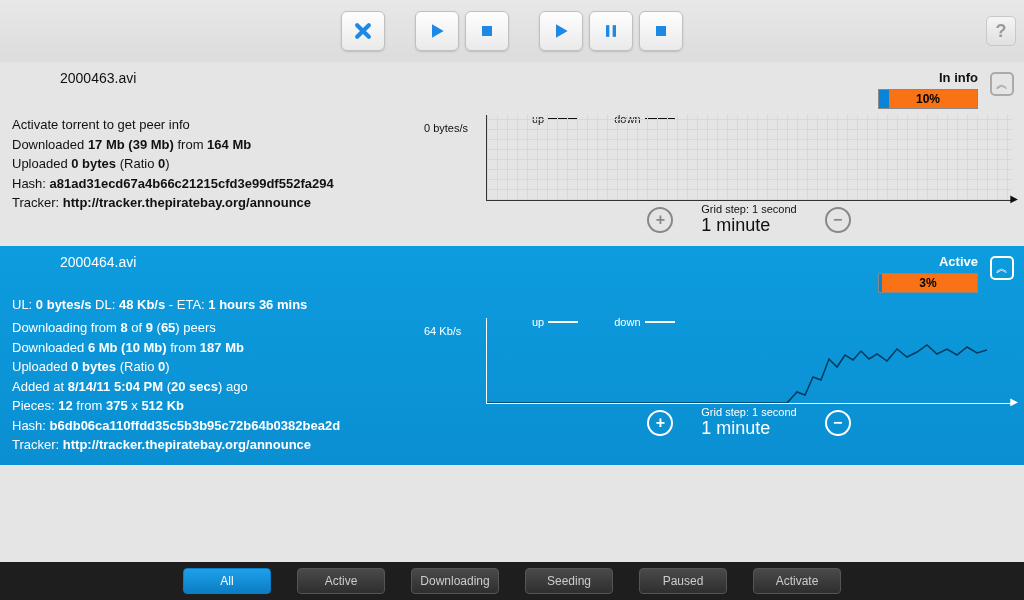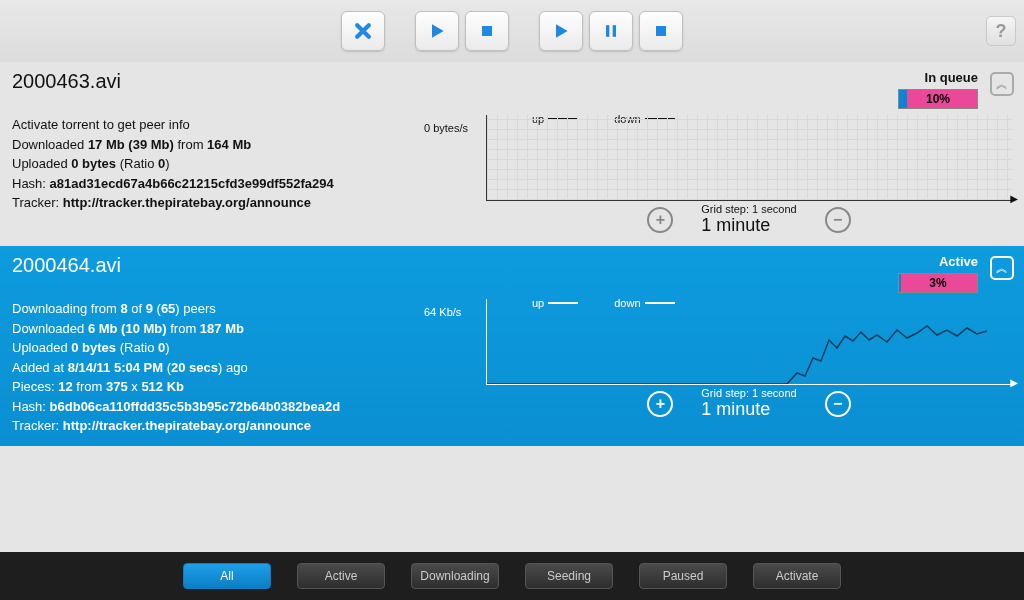--- a/index.html
+++ b/index.html
@@ -6,24 +6,24 @@
 body { width: 1024px; height: 600px; background: #e5e5e5; overflow: hidden; }
 .toolbar { height: 62px; background: linear-gradient(#e8e8e8, #dcdcdc); display: flex; align-items: center; justify-content: center; gap: 6px; position: relative; }
 .tb-btn { width: 44px; height: 40px; background: linear-gradient(#fefefe, #eaeaea); border: 1px solid #c0c0c0; border-radius: 6px; display: flex; align-items: center; justify-content: center; cursor: pointer; box-shadow: 0 1px 2px rgba(0,0,0,0.15); }
 .tb-btn svg { width: 20px; height: 20px; }
 .tb-gap { width: 18px; }
 .help-btn { position: absolute; right: 8px; top: 16px; width: 30px; height: 30px; background: linear-gradient(#f5f5f5,#e0e0e0); border: 1px solid #c8c8c8; border-radius: 5px; display:flex; align-items:center; justify-content:center; color:#999; font-size:18px; font-weight:bold; cursor:pointer; }
 .torrent { position: relative; padding: 8px 12px 10px 12px; }
 .torrent.inactive { background: #e5e5e5; color: #111; }
 .torrent.active { background: linear-gradient(#0d9cde,#0a8fd2); color: #fff; }
 .t-top { display:flex; justify-content:space-between; align-items:flex-start; }
-.t-title { font-size: 20px; font-weight: normal; }
+.t-title { font-size: 14px; font-weight: normal; margin-left: 48px; }
 .t-status-area { text-align:right; }
 .t-status-label { font-size: 13px; font-weight: bold; margin-bottom:4px; }
-.progress-box { width: 80px; height: 20px; background:#ec4899; border:1px solid #888; position:relative; font-size:12px; font-weight:bold; display:flex; align-items:center; justify-content:center; color:#000; }
+.progress-box { width: 100px; height: 20px; background:#f97316; border:1px solid #888; position:relative; font-size:12px; font-weight:bold; display:flex; align-items:center; justify-content:center; color:#000; }
 .progress-fill { position:absolute; left:0; top:0; bottom:0; background:#0a84d6; }
 .collapse-btn { position:absolute; right:10px; top:10px; width:24px; height:24px; border:2px solid currentColor; border-radius:5px; display:flex; align-items:center; justify-content:center; cursor:pointer; font-size:12px; }
 .torrent.inactive .collapse-btn { color:#888; border-color:#aaa; }
 .torrent.active .collapse-btn { color:#fff; border-color:#fff; }
 .t-body { display:flex; gap:12px; margin-top:6px; }
 .t-info { flex:0 0 400px; font-size:13px; line-height:1.5; }
 .t-info b { font-weight:bold; }
 .t-graph { flex:1; position:relative; }
 .rate-label { position:absolute; left:0; top:7px; font-size:11px; }
 .legend { position:absolute; top:-2px; left:80px; font-size:11px; display:flex; gap:36px;margin-left:28px; }
@@ -32,21 +32,21 @@
 .graph-box { margin-left:62px; height:86px; position:relative; }
 .torrent.inactive .graph-box { background: repeating-linear-gradient(0deg,#d8d8d8,#d8d8d8 1px,transparent 1px,transparent 10px), repeating-linear-gradient(90deg,#d8d8d8,#d8d8d8 1px,transparent 1px,transparent 10px); border-left:1px solid #333; border-bottom:1px solid #333; }
 .torrent.active .graph-box { border-left:1px solid #fff; border-bottom:1px solid #fff; }
 .arrow-r { position:absolute; right:-6px; bottom:-4px; font-size:10px; }
 .graph-controls { margin-left:62px; display:flex; align-items:center; justify-content:center; gap:28px; margin-top:2px; }
 .gc-btn { width:26px; height:26px; border:2px solid currentColor; border-radius:50%; display:flex; align-items:center; justify-content:center; font-size:16px; font-weight:bold; cursor:pointer; }
 .torrent.inactive .gc-btn { color:#888; }
 .torrent.active .gc-btn { color:#fff; }
 .gc-mid { text-align:left; font-size:11px; }
 .gc-time { font-size:18px; }
-.bottom-bar { position:absolute; bottom:0; left:0; right:0; height:48px; background:#1e1e1e; display:flex; align-items:center; justify-content:center; gap:26px; }
+.bottom-bar { position:absolute; bottom:0; left:0; right:0; height:38px; background:#1e1e1e; display:flex; align-items:center; justify-content:center; gap:26px; }
 .filter-btn { width:88px; height:26px; background:linear-gradient(#4a4a4a,#2e2e2e); border:1px solid #555; border-radius:4px; color:#ccc; font-size:12px; display:flex; align-items:center; justify-content:center; cursor:pointer; }
 .filter-btn.sel { background:linear-gradient(#1ea0ea,#0b7dc4); color:#fff; border-color:#0b7dc4; }
 .sparkline { position:absolute; left:0; right:0; bottom:0; height:86px; }
 </style>
 </head>
 <body>
 
 <div class="toolbar">
   <div class="tb-btn">
       <svg viewBox="0 0 24 24">
@@ -82,21 +82,21 @@
       </svg>
     </div>
   <div class="help-btn">?</div>
 </div>
 
 <div class="torrent inactive">
   <div class="collapse-btn">︽</div>
   <div class="t-top">
     <div class="t-title">2000463.avi</div>
     <div class="t-status-area" style="margin-right:34px;">
-      <div class="t-status-label">In queue</div>
+      <div class="t-status-label">In info</div>
       <div class="progress-box">
         <div class="progress-fill" style="width:10%"></div>
         <span style="position:relative">10%</span>
       </div>
     </div>
   </div>
   <div class="t-body">
     <div class="t-info">
       <div>Activate torrent to get peer info</div>
       <div>Downloaded <b>17 Mb (39 Mb)</b> from <b>164 Mb</b></div>
@@ -136,20 +136,23 @@
   <div class="t-top">
     <div class="t-title">2000464.avi</div>
     <div class="t-status-area" style="margin-right:34px;">
       <div class="t-status-label">Active</div>
       <div class="progress-box">
         <div class="progress-fill" style="width:3%"></div>
         <span style="position:relative">3%</span>
       </div>
     </div>
   </div>
+  <div style="font-size:13px; margin-top:4px;">
+    UL: <b>0 bytes/s</b> DL: <b>48 Kb/s</b> - ETA: <b>1 hours 36 mins</b>
+  </div>
   <div class="t-body">
     <div class="t-info">
       <div>Downloading from <b>8</b> of <b>9</b> (<b>65</b>) peers</div>
       <div>Downloaded <b>6 Mb (10 Mb)</b> from <b>187 Mb</b></div>
       <div>Uploaded <b>0 bytes</b> (Ratio <b>0</b>)</div>
       <div>Added at <b>8/14/11 5:04 PM</b> (<b>20 secs</b>) ago</div>
       <div>Pieces: <b>12</b> from <b>375</b> x <b>512 Kb</b></div>
       <div>Hash: <b>b6db06ca110ffdd35c5b3b95c72b64b0382bea2d</b></div>
       <div>Tracker: <b>http://tracker.thepiratebay.org/announce</b></div>
     </div>

